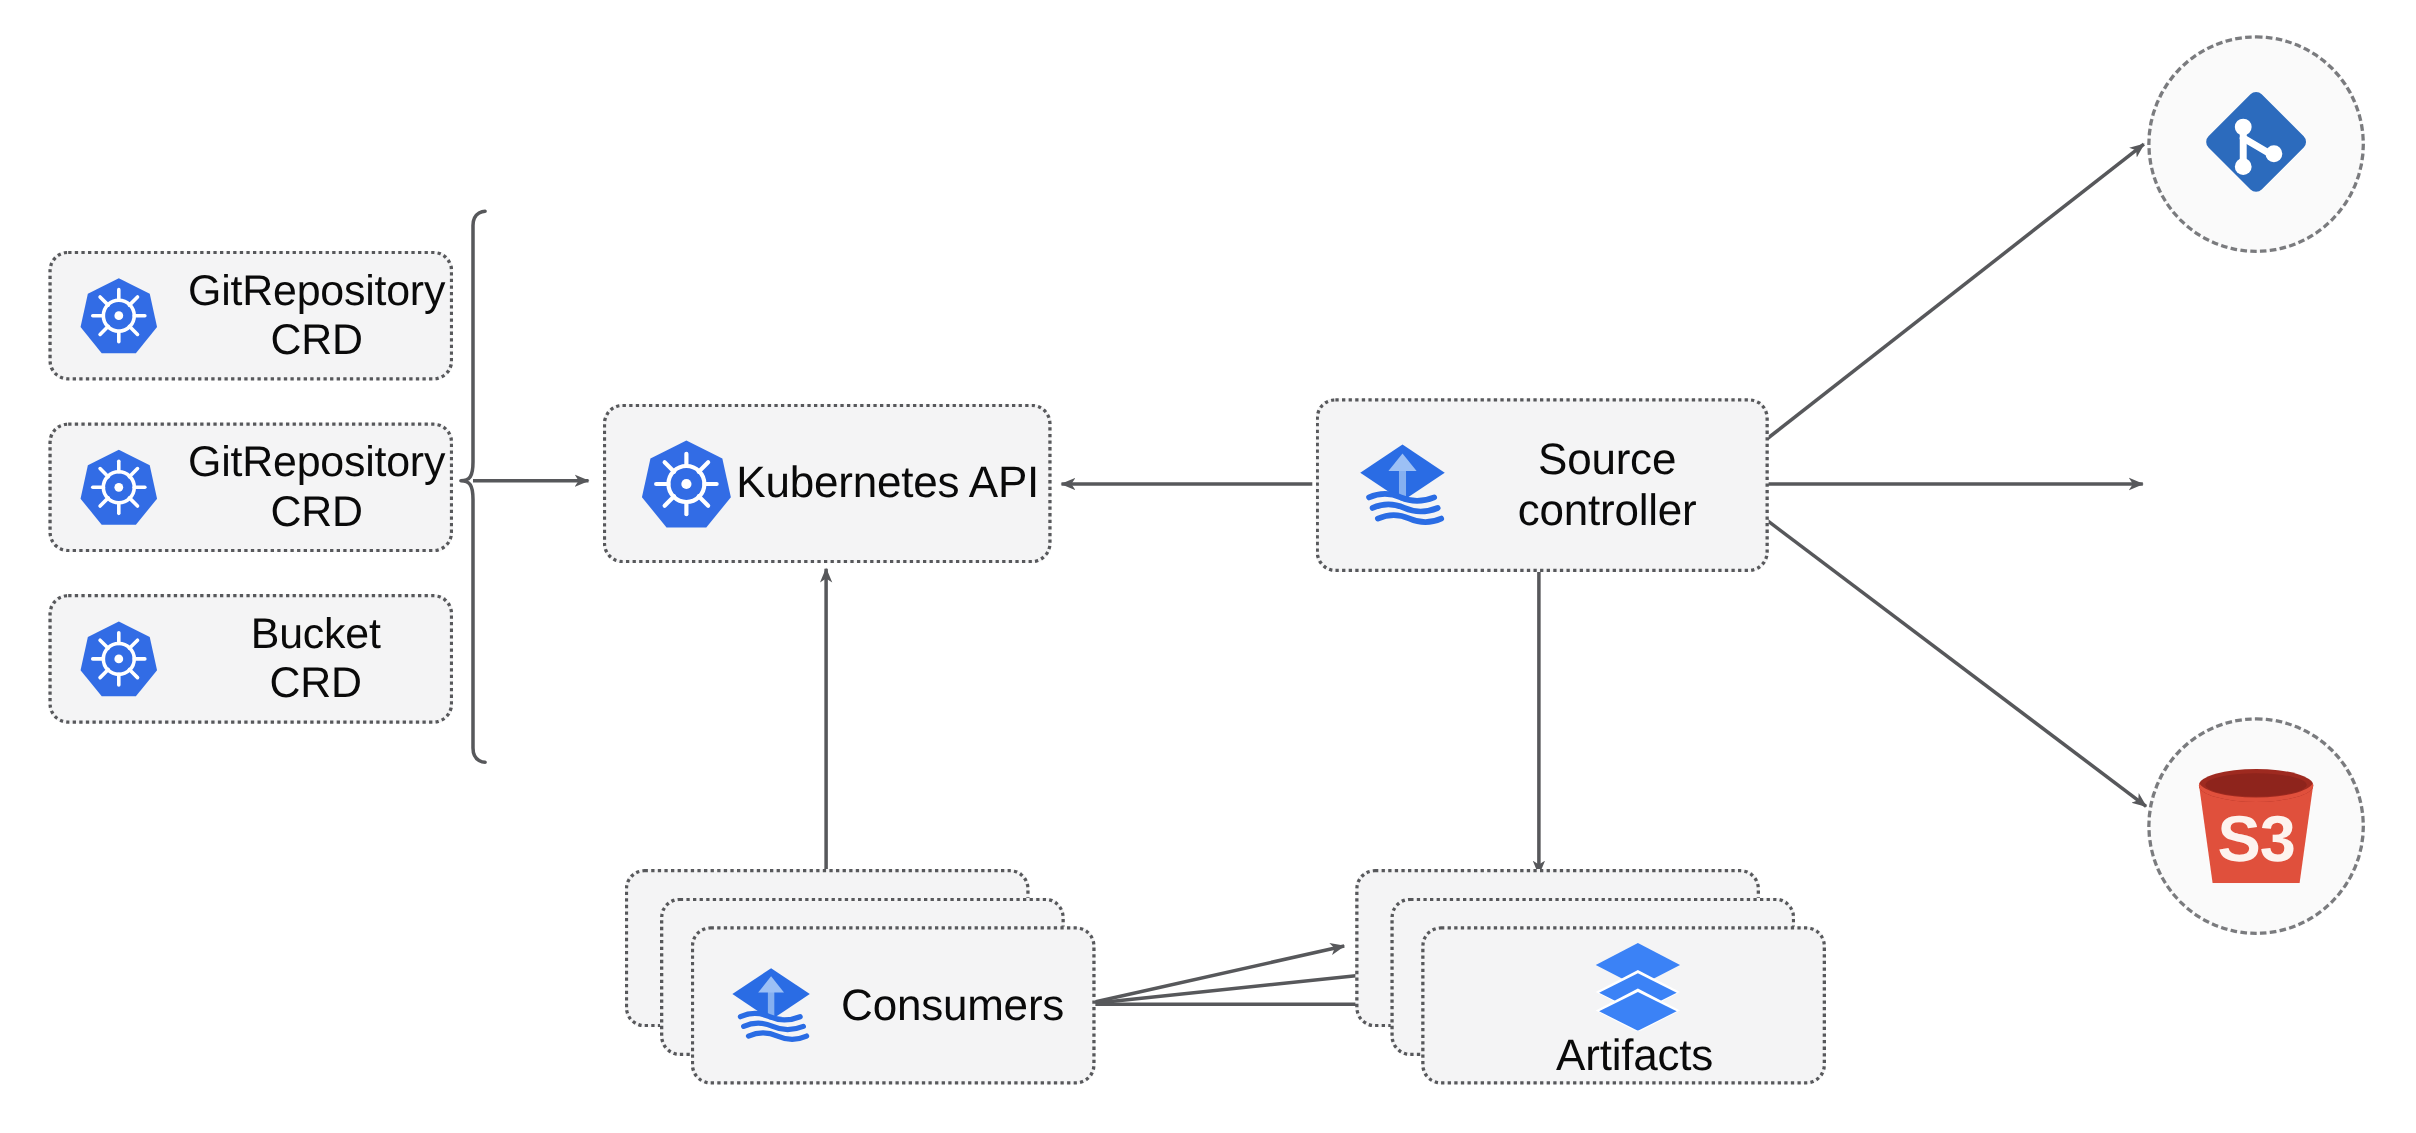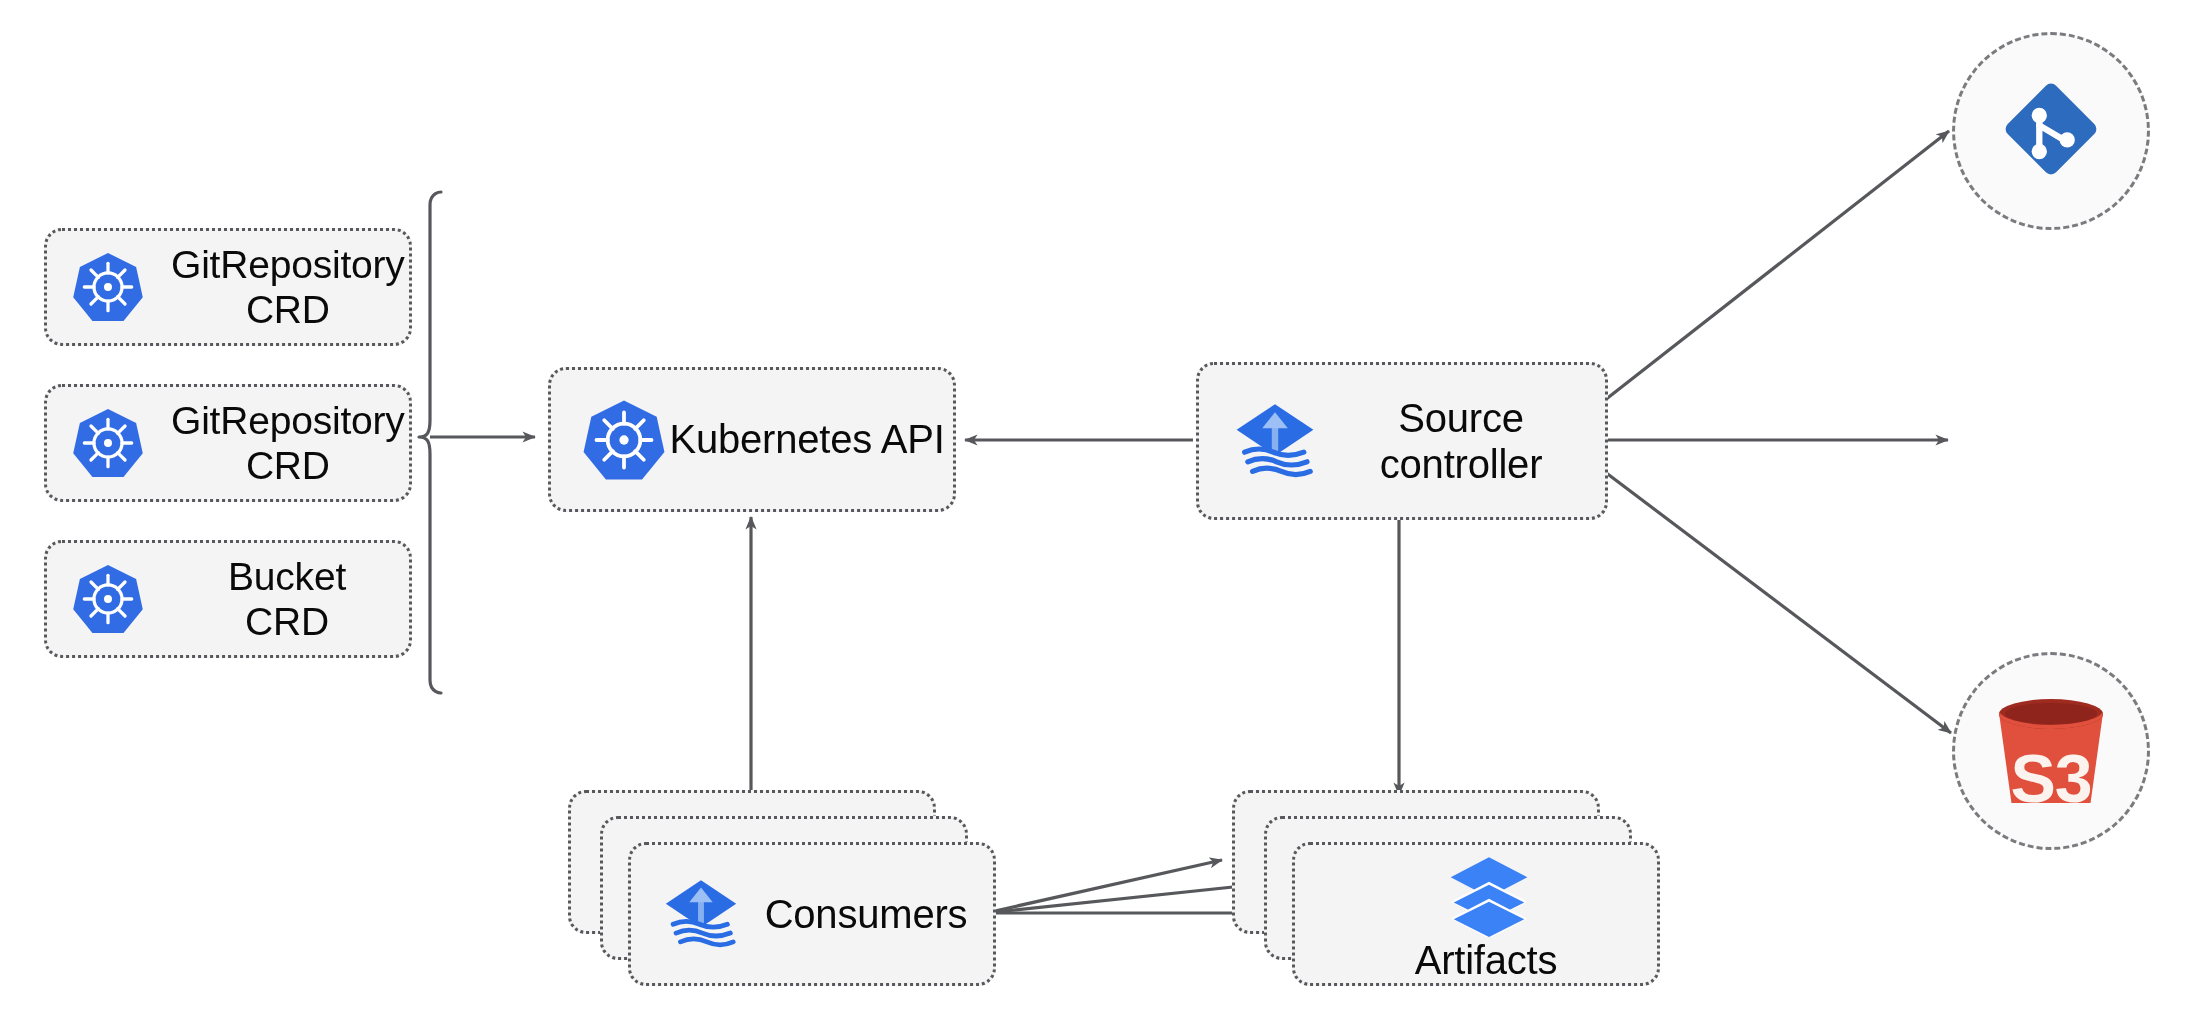--- a/index.html
+++ b/index.html
@@ -116,25 +116,25 @@
     left: 12px;
     top: 4px;
     width: 92px;
     height: 21px;
     border-radius: 50%;
     background: #8e241c;
   }
   .s3 .s3text {
     position: absolute;
     left: 0;
-    top: 40px;
+    top: 30px;
     width: 116px;
     text-align: center;
     color: #fdf3ee;
-    font-size: 68px;
+    font-size: 59px;
     font-weight: bold;
     font-family: "Liberation Sans", sans-serif;
     letter-spacing: -1px;
   }
 
   
   .helm-text {
     font-size: 37px;
     font-weight: bold;
     fill: #277a8e;

